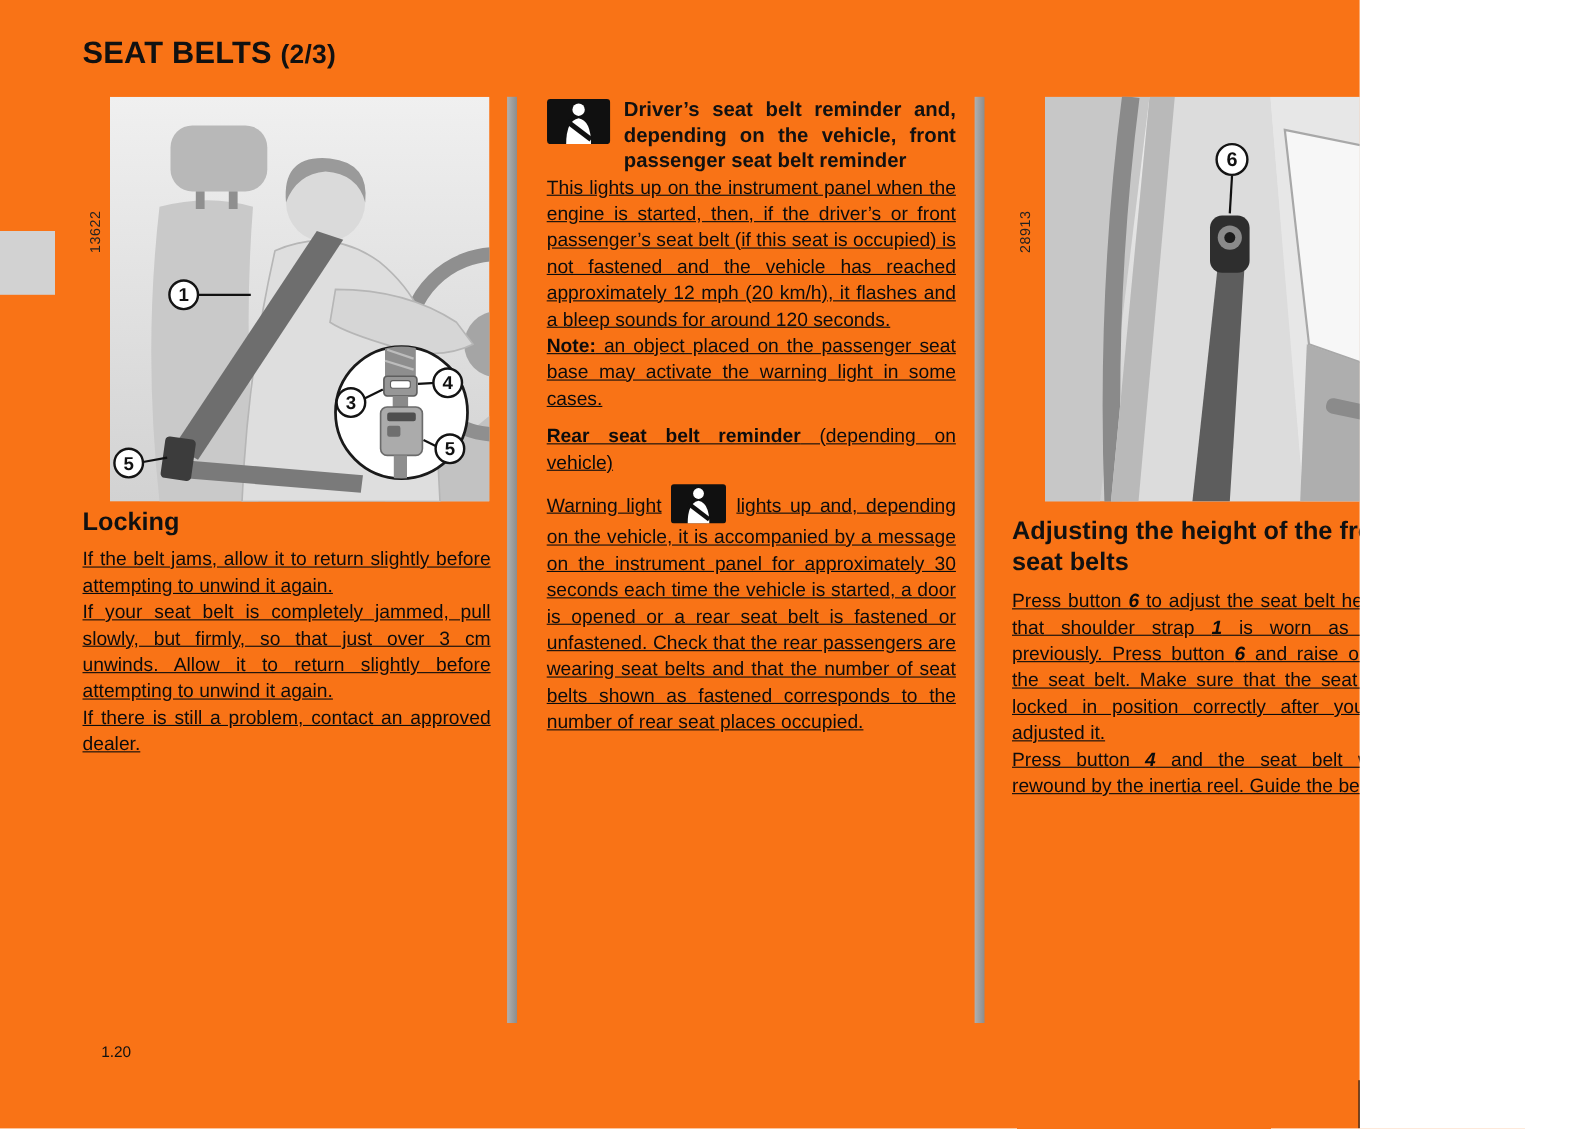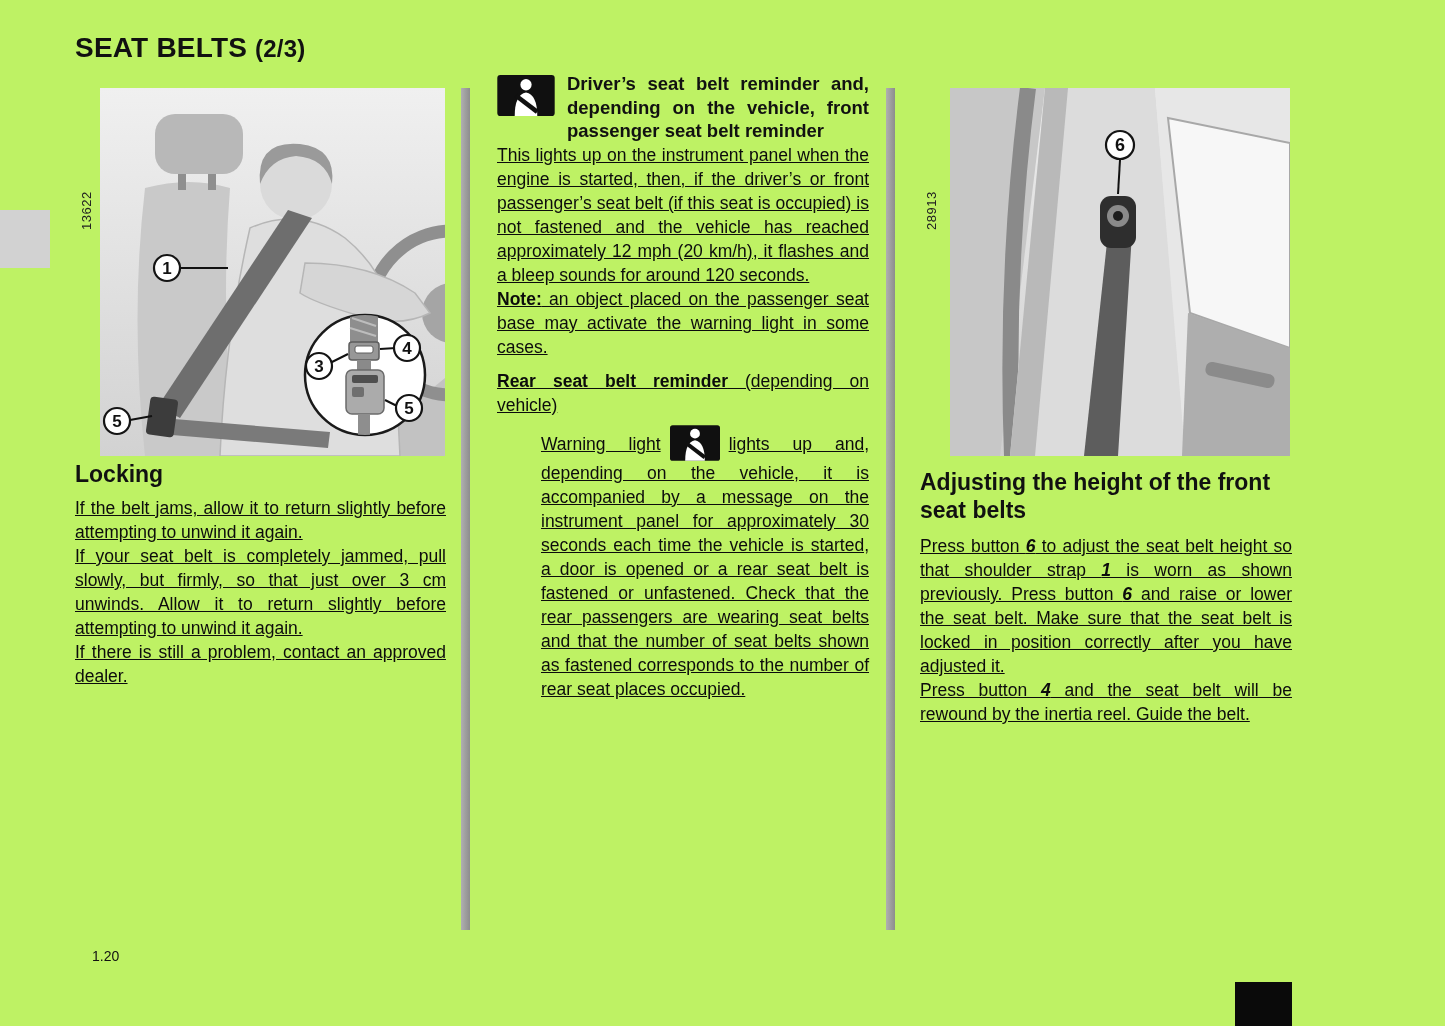--- a/index.html
+++ b/index.html
@@ -1,20 +1,20 @@
 <!DOCTYPE html>
 <html lang="en"><head>
 <meta charset="utf-8">
 <style>
   html, body { margin: 0; padding: 0; background: #ffffff; }
   .page {
     position: relative;
-    width: 1445px;
+    width: 1236px;
     height: 1026px;
-    background: #bef264;
+    background: #f97316;
     font-family: "Liberation Sans", sans-serif;
     color: #0c0c0c;
     overflow: hidden;
   }
   .title {
     position: absolute; left: 75px; top: 32px; margin: 0;
     font-size: 28px; font-weight: 700; color: #111; letter-spacing: 0.2px;
   }
   .title .suffix { font-size: 24px; }
   .edge-tab {
@@ -23,21 +23,21 @@
   }
   .divider {
     position: absolute; top: 88px; width: 9px; height: 842px;
     background: linear-gradient(to right, #b0b0b0, #8d8d8d);
   }
   .d1 { left: 461px; }
   .d2 { left: 886px; }
 
   .col { position: absolute; top: 88px; }
   .col-left  { left: 75px;  width: 371px; }
-  .col-mid   { left: 497px; width: 372px; top: 72px; }
+  .col-mid   { left: 497px; width: 372px; top: 87px; }
   .col-right { left: 920px; width: 372px; }
 
   .figure { position: relative; height: 368px; margin: 0; }
   .fig-id {
     position: absolute; left: 4px; top: 142px;
     font-size: 13px; color: #222; letter-spacing: 0.5px;
     transform: rotate(-90deg); transform-origin: left top;
     white-space: nowrap;
   }
   .fig-img { position: absolute; top: 0; }
@@ -58,21 +58,21 @@
 
   .icon-float {
     float: left; width: 58px; height: 41px;
     margin: 3px 12px 6px 0;
   }
   .mid-heading {
     font-size: 18.5px; font-weight: 700; line-height: 23.5px;
     text-align: justify; margin: 0; color: #111;
   }
   .rear-head { margin-top: 10px; }
-  .warning-para { margin-top: 8px; margin-left: 44px; }
+  .warning-para { margin-top: 8px; }
   .inline-icon {
     display: inline-block; width: 50px; height: 36px;
     vertical-align: -11px; margin: 0 9px;
   }
 
   .page-number { position: absolute; left: 92px; top: 948px; font-size: 14px; color: #111; }
   .corner-block { position: absolute; left: 1235px; top: 982px; width: 57px; height: 44px; background: #0a0a0a; }
 
   svg text.callout-num {
     font-family: "Liberation Sans", sans-serif;

